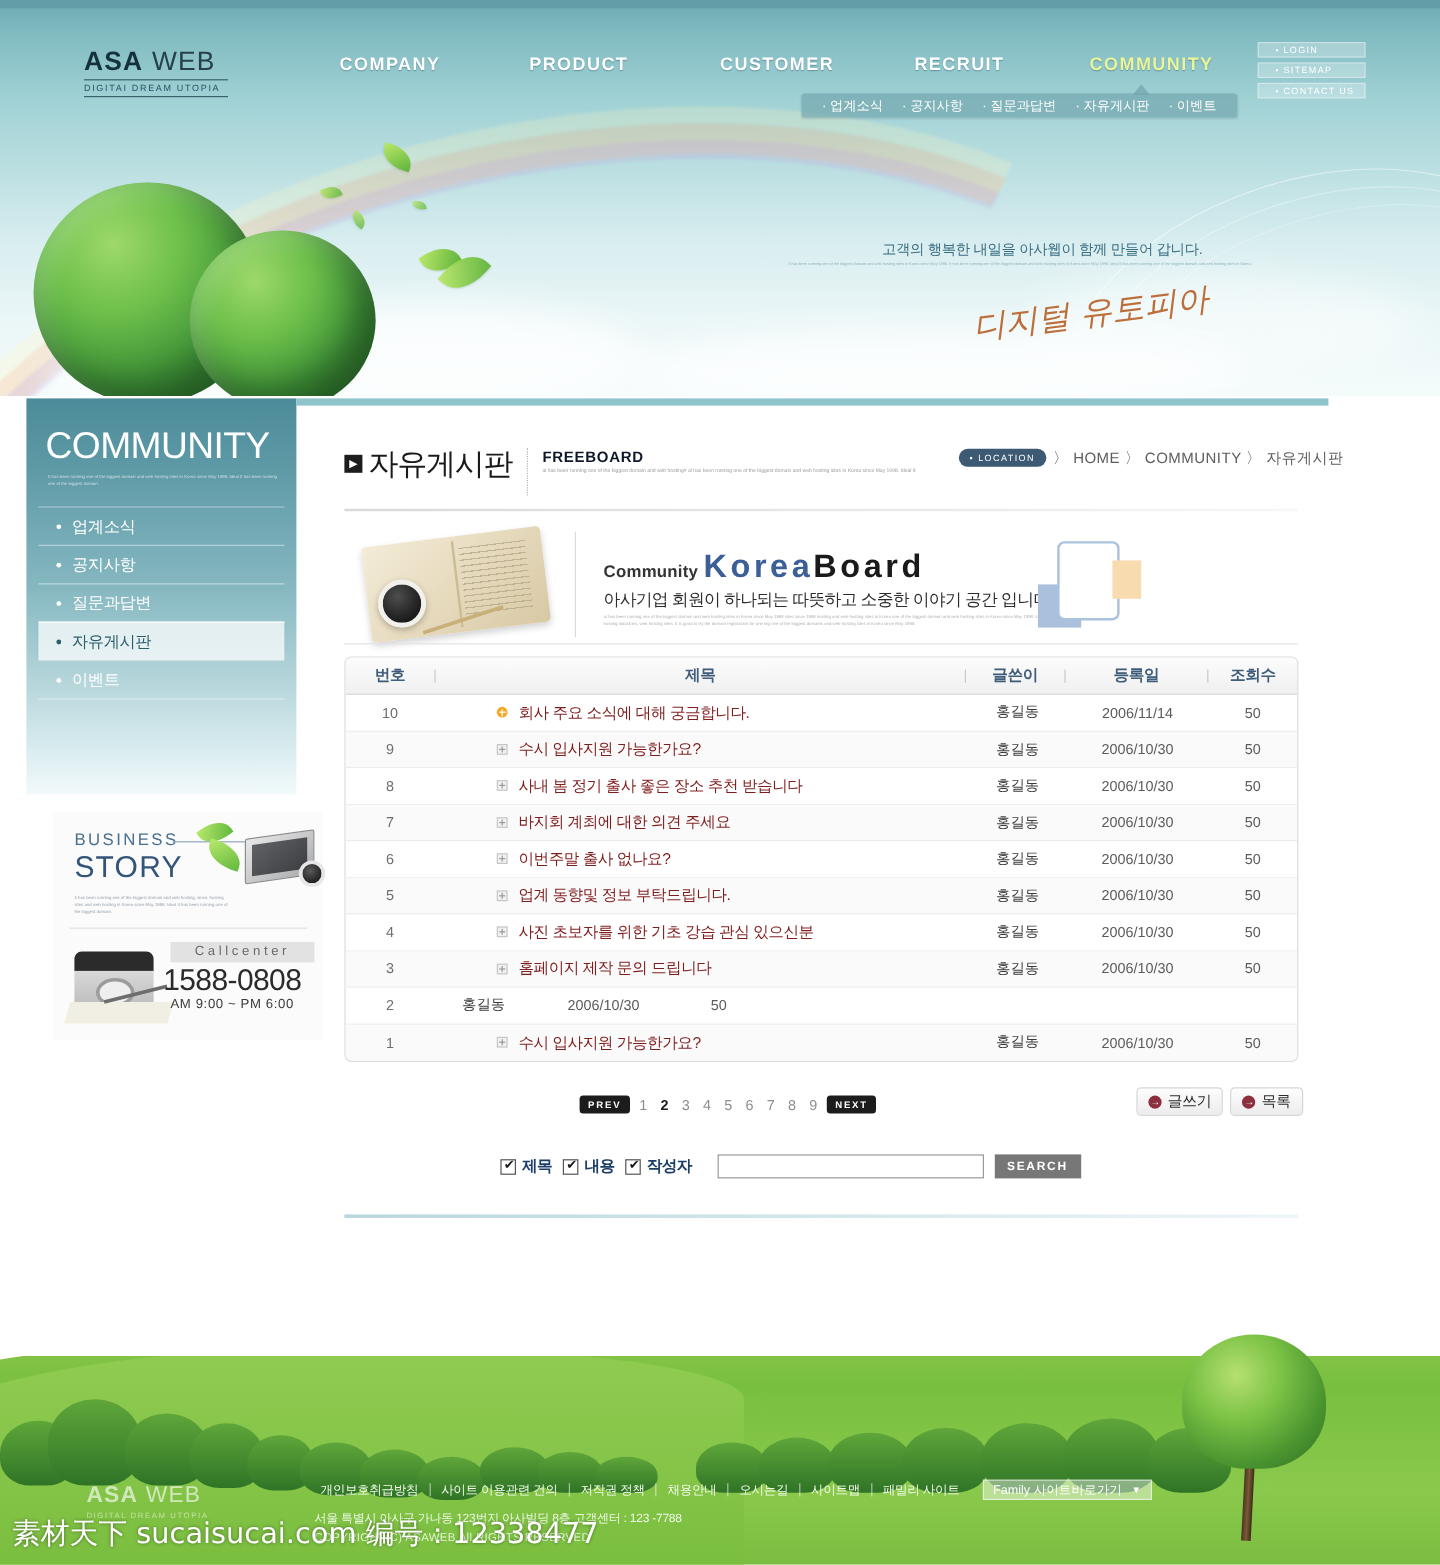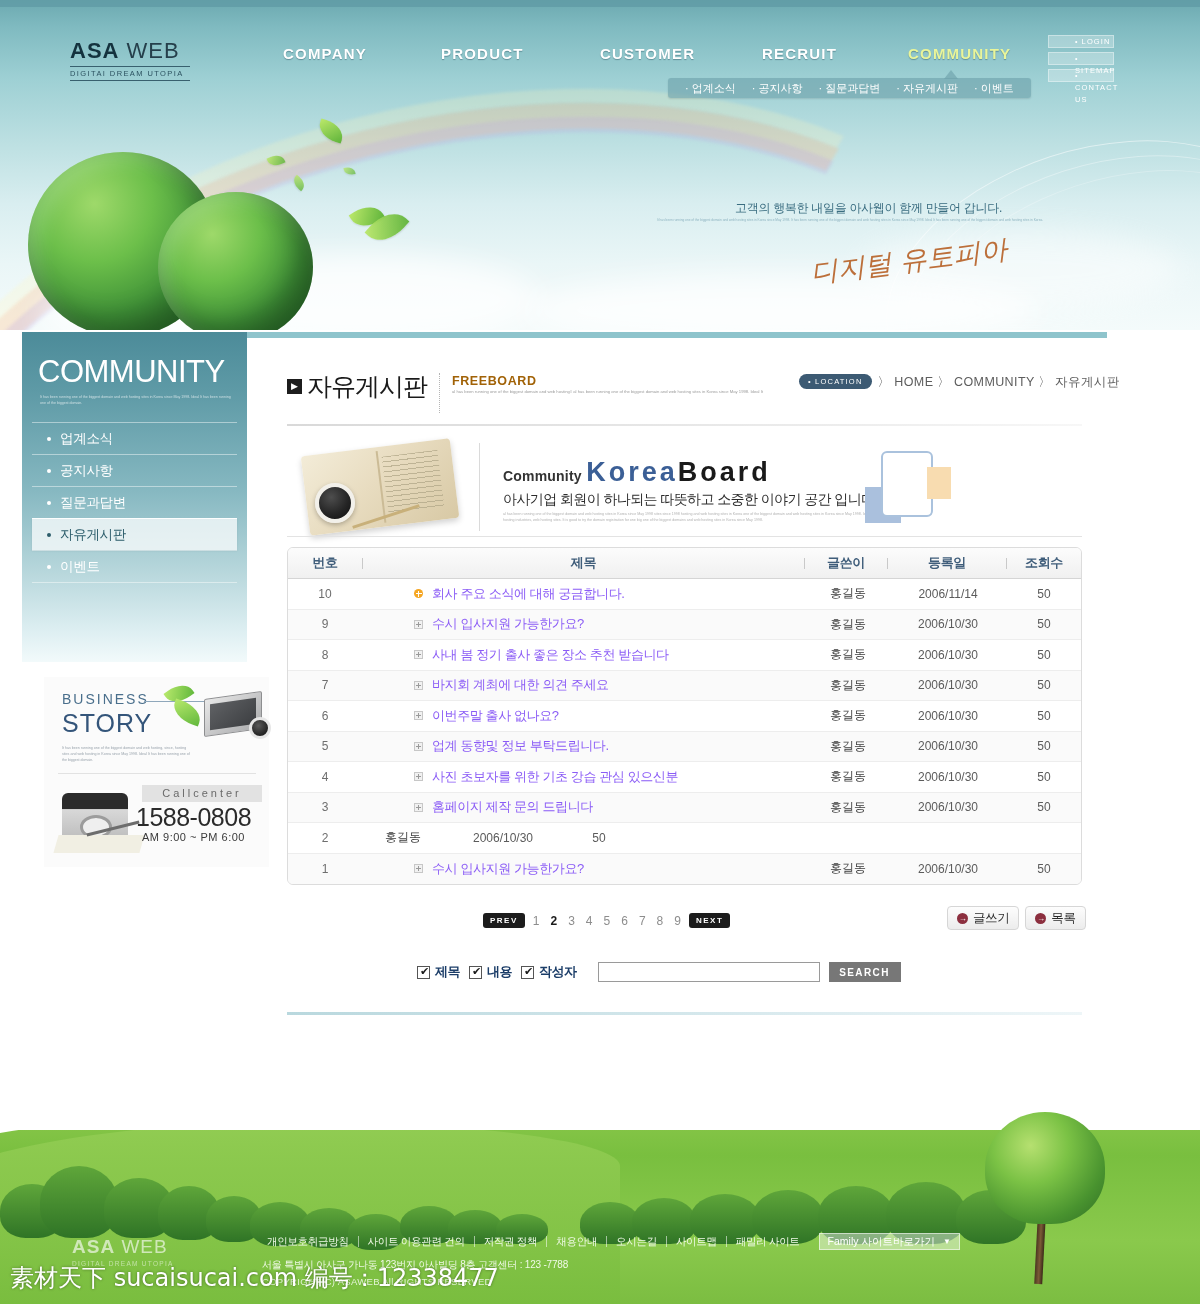--- a/index.html
+++ b/index.html
@@ -104,23 +104,23 @@
     background:rgba(108,160,170,.62); border-radius:3px;
     display:flex; align-items:center; padding:0 10px; gap:2px;
     box-shadow:0 1px 2px rgba(0,0,0,.12);
   }
   #submenu .si{ font-size:11px; color:#ffffff; padding:0 7px; white-space:nowrap; cursor:pointer;}
   #submenu .si::before{ content:"· "; }
   #subarrow{ position:absolute; left:944px; top:70px; width:0;height:0;
     border-left:7px solid transparent;border-right:7px solid transparent;border-bottom:9px solid rgba(108,160,170,.62);}
 
   .util{
-    position:absolute; left:1048px; width:66px; height:13px;
+    position:absolute; left:1048px; width:90px; height:13px;
     background:rgba(255,255,255,.28); border:1px solid rgba(255,255,255,.38);
-    font-size:7.5px; letter-spacing:1.1px; color:#ffffff; line-height:12px; padding-left:26px;
+    font-size:7.5px; letter-spacing:1.1px; color:#ffffff; line-height:12px; padding-left:14px;
     cursor:pointer;
   }
   .util::before{ content:"• "; font-size:7px;}
   #ut0{ top:35px;} #ut1{ top:52px;} #ut2{ top:69px;}
 
   
   #bannertitle{
     position:absolute; left:548px; top:157px;
     font-size:35px; font-weight:400; letter-spacing:-.5px; color:#3d7f95;
     white-space:nowrap;
@@ -230,21 +230,21 @@
   #content-top-edge{ position:absolute; left:0; top:0; width:860px; height:6px; background:#8fc4cc; }
 
   #pgtitle-wrap{ position:absolute; left:40px; top:38px; display:flex; align-items:flex-start; }
   #pgtitle-arrow{
     width:15px; height:15px; background:#1d1d1d; color:#ffffff;
     font-size:9px; line-height:15px; text-align:center; margin-top:9px; margin-right:5px;
   }
   #pgtitle{ font-size:25px; color:#1a1a1a; letter-spacing:-1px; font-weight:400; }
   #pgtitle-sep{ width:1px; height:40px; border-left:1px dotted #b5b5b5; margin:3px 12px 0 12px;}
   #pgtitle-en{ margin-top:4px; }
-  #pgtitle-en .en{ font-size:12.5px; font-weight:700; letter-spacing:.6px; color:#a16207; }
+  #pgtitle-en .en{ font-size:12.5px; font-weight:700; letter-spacing:.6px; color:#0f172a; }
   #pgtitle-en .sub{ font-size:4.2px; line-height:7px; color:#9b9b9b; width:330px; }
 
   #location{
     position:absolute; left:552px; top:42px; display:flex; align-items:flex-start; gap:6px;
   }
   #loc-badge{
     background:#3c5a73; color:#ffffff; font-size:7.5px; letter-spacing:1.2px;
     padding:3px 9px; border-radius:8px; white-space:nowrap;
   }
   #loc-trail{ font-size:12.5px; color:#5d5d5d; letter-spacing:.4px; white-space:nowrap; }
@@ -288,21 +288,21 @@
   #board{ position:absolute; left:40px; top:215px; width:795px;
     border:1px solid #dcdcdc; border-radius:6px; overflow:hidden; background:#ffffff; }
   #thead{ display:flex; height:31px; background:linear-gradient(to bottom,#fcfcfc,#f0f0f0);
     border-bottom:1px solid #d5d5d5; align-items:center;font-family:Liberation Mono, monospace; }
   #thead .th{ font-size:13px; color:#3f5d7a; font-weight:700; text-align:center; letter-spacing:-.3px;}
   #thead .sep{ width:1px; height:11px; background:#c9c9c9; }
   .trow{ display:flex; height:30.5px; align-items:center; border-bottom:1px solid #ededed; }
   .trow:last-child{ border-bottom:none; }
   .trow.alt{ background:#fafafa; }
   .c-no{ width:74px; text-align:center; font-size:12px; color:#6e6e6e; }
-  .c-title{ flex:1; font-size:13px; color:#8b5cf6; letter-spacing:-.4px; display:flex; align-items:center; gap:9px; padding-left:52px; cursor:pointer;}
+  .c-title{ flex:1; font-size:13px; color:#7f1d1d; letter-spacing:-.4px; display:flex; align-items:center; gap:9px; padding-left:52px; cursor:pointer;}
   .c-writer{ width:82px; text-align:center; font-size:12px; color:#3b3b3b; }
   .c-date{ width:118px; text-align:center; font-size:12px; color:#5b5b5b; }
   .c-hit{ width:74px; text-align:center; font-size:12px; color:#5b5b5b; }
   .mark{ width:9px; height:9px; display:inline-block; position:relative; flex:0 0 auto;}
   .mark.new{ background:#f5a623; border-radius:50%; }
   .mark.new::before{ content:""; position:absolute; left:4px; top:1.5px; width:1px; height:6px; background:#fff;}
   .mark.new::after{ content:""; position:absolute; left:1.5px; top:4px; width:6px; height:1px; background:#fff;}
   .mark.plus{ background:#f1f1f1; border:1px solid #c7c7c7; }
   .mark.plus::before{ content:""; position:absolute; left:3px; top:1px; width:1px; height:5px; background:#9a9a9a;}
   .mark.plus::after{ content:""; position:absolute; left:1px; top:3px; width:5px; height:1px; background:#9a9a9a;}

